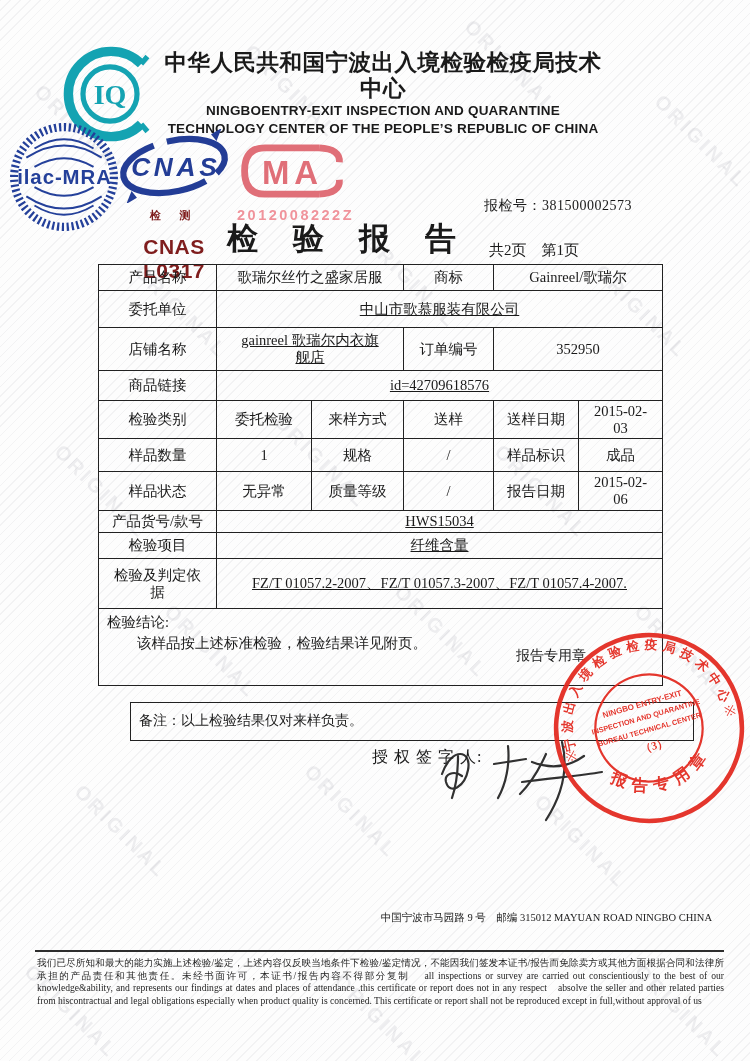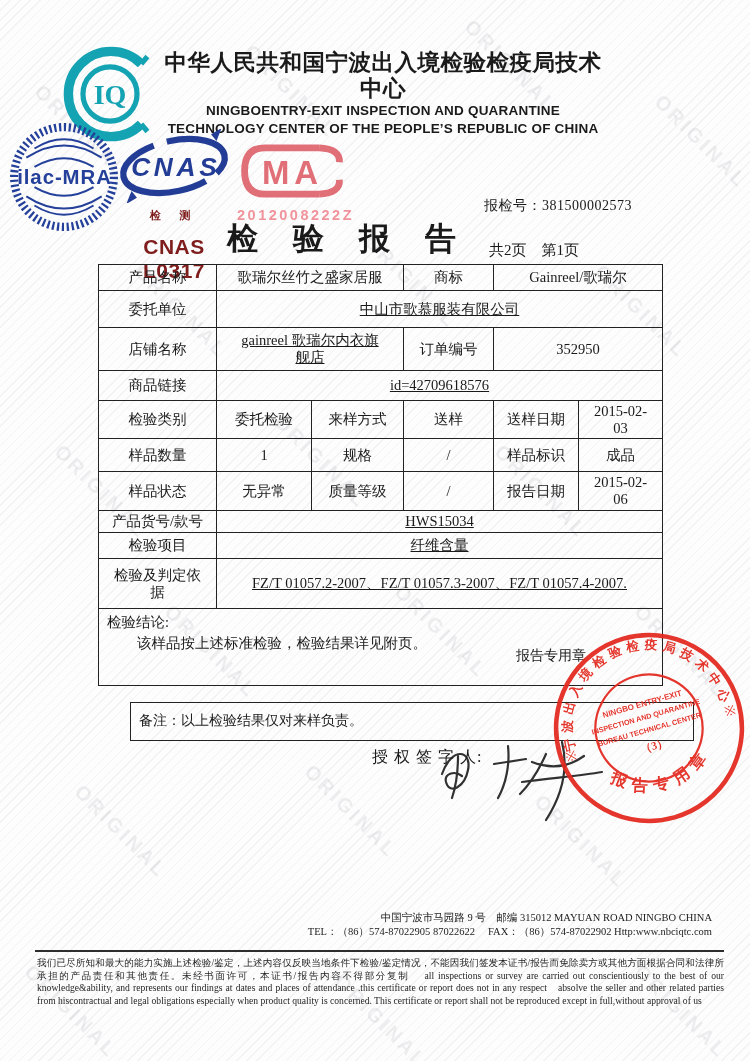--- a/index.html
+++ b/index.html
@@ -258,17 +258,16 @@
       <text x="100" y="91" text-anchor="middle" font-size="7.2" font-weight="bold" font-family="Liberation Sans,sans-serif">INSPECTION AND QUARANTINE</text>
       <text x="100" y="104" text-anchor="middle" font-size="7.2" font-weight="bold" font-family="Liberation Sans,sans-serif">BUREAU TECHNICAL CENTER</text>
       <text x="100" y="122" text-anchor="middle" font-size="11" font-weight="bold">（3）</text>
       <text x="18" y="110" text-anchor="middle" font-size="13">※</text>
       <text x="182" y="110" text-anchor="middle" font-size="13">※</text>
     </g>
   </svg>
 
   <div class="footer-addr">
     <div>中国宁波市马园路 9 号　邮编 315012 MAYUAN ROAD NINGBO CHINA</div>
-    <div>TEL：（86）574-87022905 87022622　 FAX：（86）574-87022902 Http:www.nbciqtc.com</div>
   </div>
   <div class="rule"></div>
   <div class="disclaimer">我们已尽所知和最大的能力实施上述检验/鉴定，上述内容仅反映当地条件下检验/鉴定情况，不能因我们签发本证书/报告而免除卖方或其他方面根据合同和法律所承担的产品责任和其他责任。未经书面许可，本证书/报告内容不得部分复制　 all inspections or survey are carried out conscientiously to the best of our knowledge&amp;ability, and represents our findings at dates and places of attendance .this certificate or report does not in any respect　absolve the seller and other related parties from hiscontractual and legal obligations especially when product quality is concerned. This certificate or report shall not be reproduced except in full,without approval of us</div>
 </div>
 
 </body></html>

